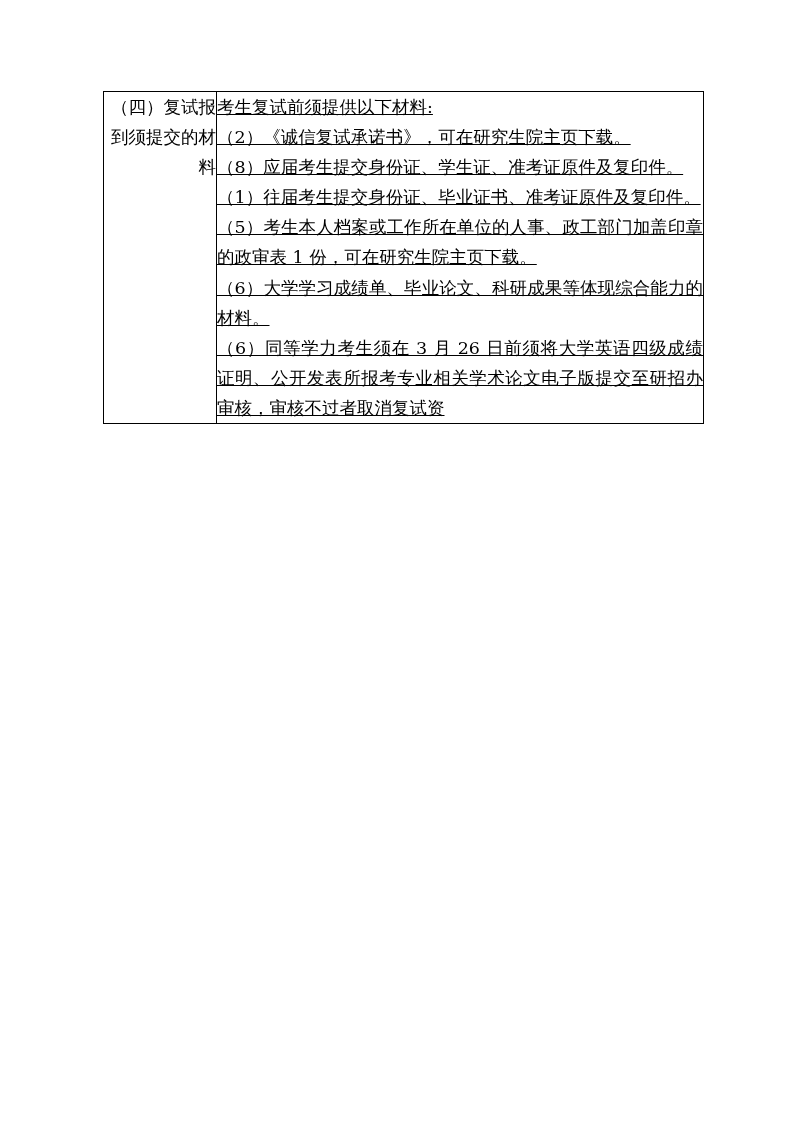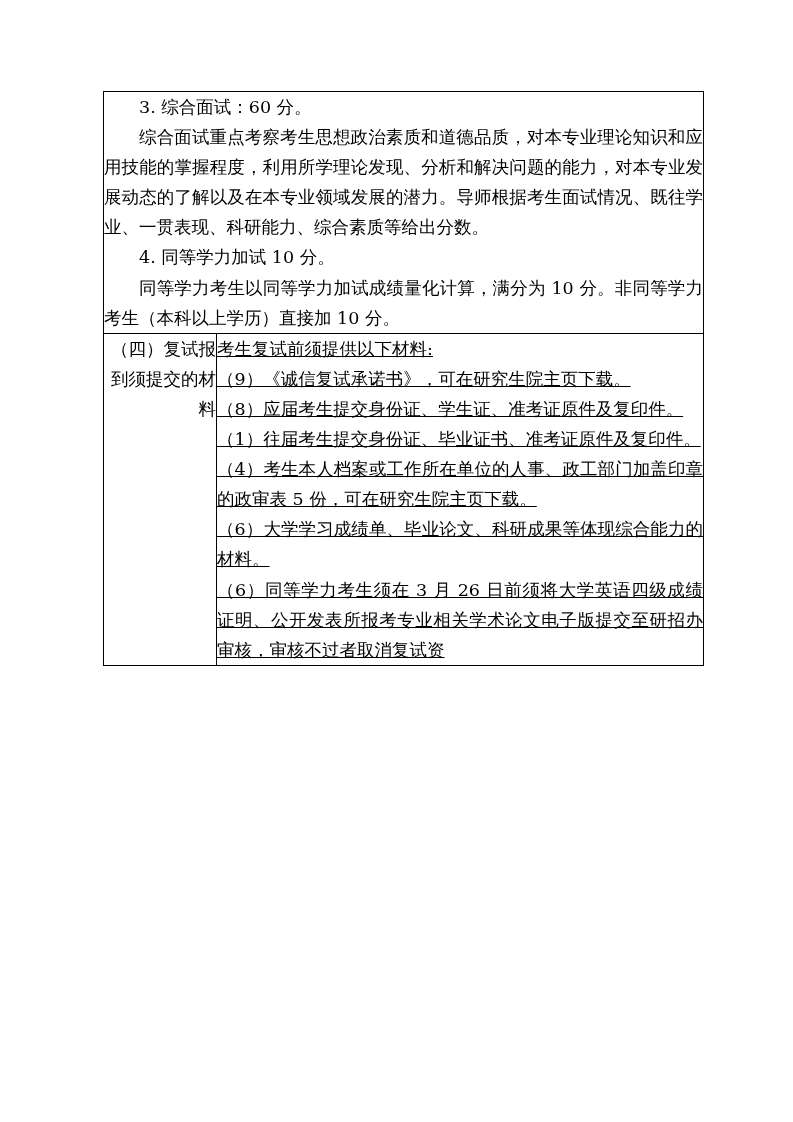--- a/index.html
+++ b/index.html
@@ -73,36 +73,28 @@
 <body>
 
 <div class="page">
   <table class="doc-table">
     <colgroup>
       <col style="width:113px">
       <col style="width:487px">
     </colgroup>
     <tbody>
       <tr>
-        <td class="cell-top" colspan="2">
-          <p class="indent">3. 综合面试：60 分。</p>
-          <p class="indent">综合面试重点考察考生思想政治素质和道德品质，对本专业理论知识和应用技能的掌握程度，利用所学理论发现、分析和解决问题的能力，对本专业发展动态的了解以及在本专业领域发展的潜力。导师根据考生面试情况、既往学业、一贯表现、科研能力、综合素质等给出分数。</p>
-          <p class="indent">4. 同等学力加试 10 分。</p>
-          <p class="indent">同等学力考生以同等学力加试成绩量化计算，满分为 10 分。非同等学力考生（本科以上学历）直接加 10 分。</p>
-        </td>
-      </tr>
-      <tr>
         <td class="cell-label">
           <span class="label-text">（四）复试报到须提交的材料</span>
         </td>
         <td class="cell-body">
           <p>考生复试前须提供以下材料:</p>
-          <p>（9）《诚信复试承诺书》，可在研究生院主页下载。</p>
+          <p>（2）《诚信复试承诺书》，可在研究生院主页下载。</p>
           <p>（8）应届考生提交身份证、学生证、准考证原件及复印件。</p>
           <p>（1）往届考生提交身份证、毕业证书、准考证原件及复印件。</p>
-          <p>（4）考生本人档案或工作所在单位的人事、政工部门加盖印章的政审表 5 份，可在研究生院主页下载。</p>
+          <p>（5）考生本人档案或工作所在单位的人事、政工部门加盖印章的政审表 1 份，可在研究生院主页下载。</p>
           <p>（6）大学学习成绩单、毕业论文、科研成果等体现综合能力的材料。</p>
           <p>（6）同等学力考生须在 3 月 26 日前须将大学英语四级成绩证明、公开发表所报考专业相关学术论文电子版提交至研招办审核，审核不过者取消复试资</p>
         </td>
       </tr>
     </tbody>
   </table>
 </div>
 
 </body></html>

